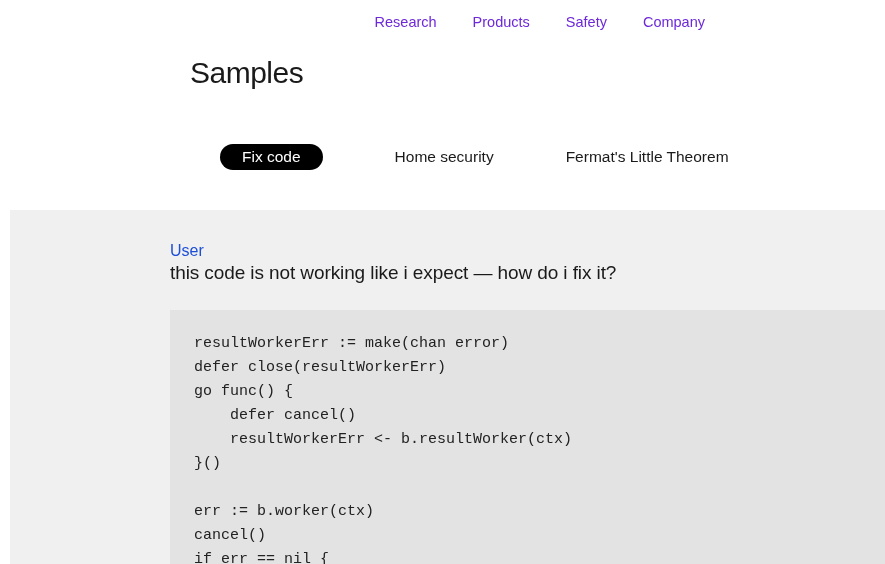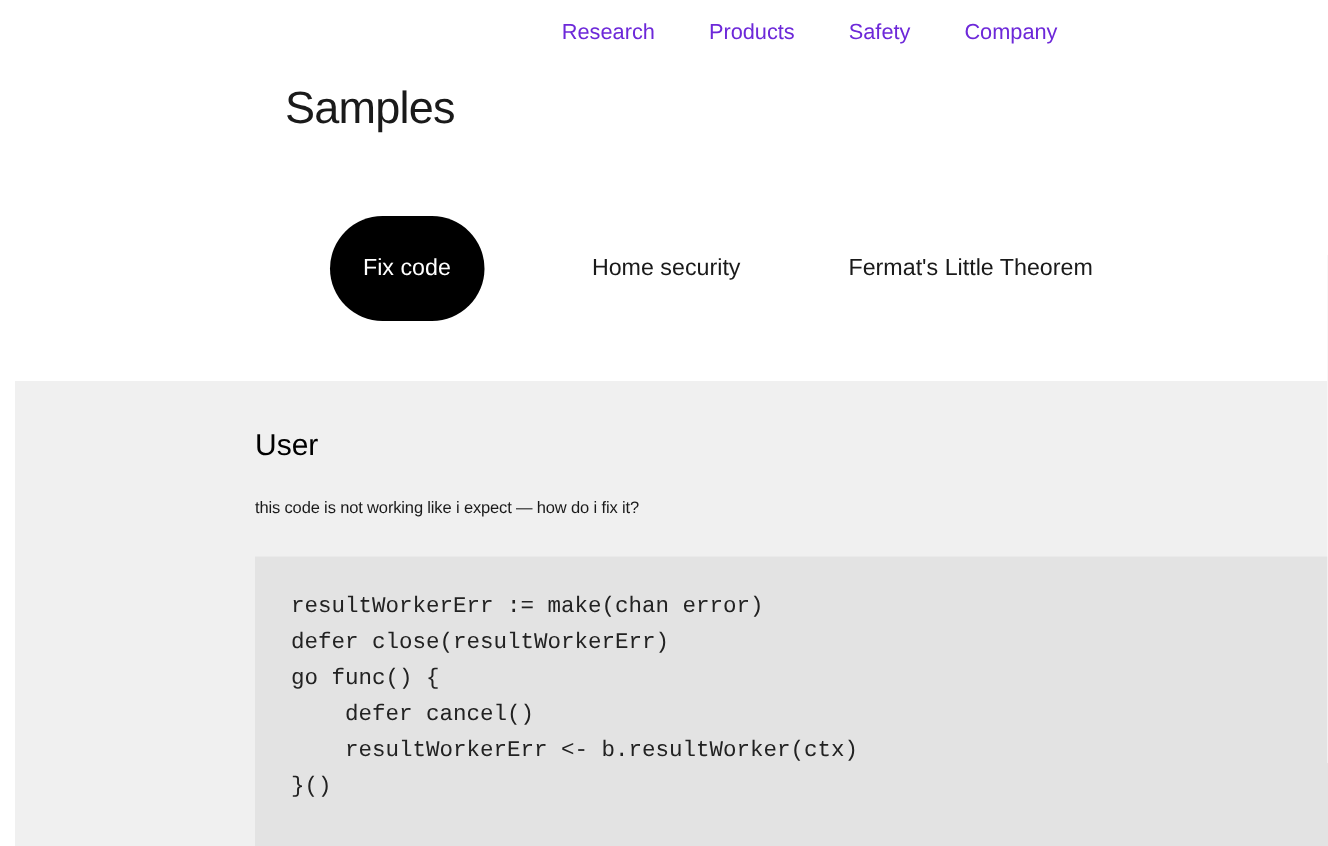--- a/index.html
+++ b/index.html
@@ -55,36 +55,36 @@
   .tab {
     font-size: 15.5px;
     color: #1a1a1a;
     cursor: pointer;
     white-space: nowrap;
     padding-left: 24px;
   }
   .tab.active {
     background: #000;
     color: #fff;
-    padding: 26px 22px;
+    padding: 4px 22px;
     border-radius: 999px;
   }
   .panel {
     background: #f0f0f0;
     margin: 40px 0 0 10px;
     padding: 32px 0 0 160px;
     min-height: 400px;
   }
   .role-label {
-    color: #000000;
-    font-size: 20px;
-    margin-bottom: 24px;
+    color: #1d4ed8;
+    font-size: 16px;
+    margin-bottom: 2px;
   }
   .user-text {
-    font-size: 11px;
+    font-size: 19px;
     color: #1a1a1a;
     margin-bottom: 26px;
     letter-spacing: -0.1px;
   }
   .code-block {
     background: #e3e3e3;
     padding: 22px 24px;
     font-family: "SFMono-Regular", Consolas, "Liberation Mono", Menlo, monospace;
     font-size: 15px;
     line-height: 1.6;

